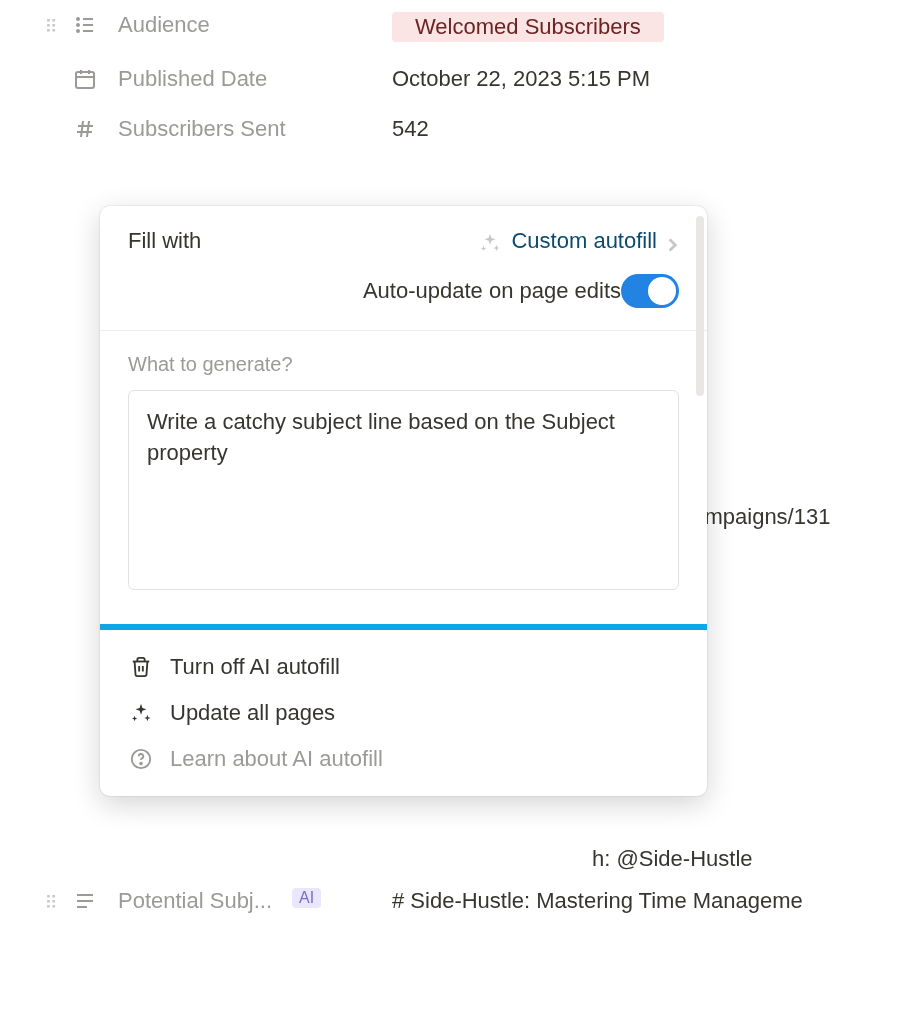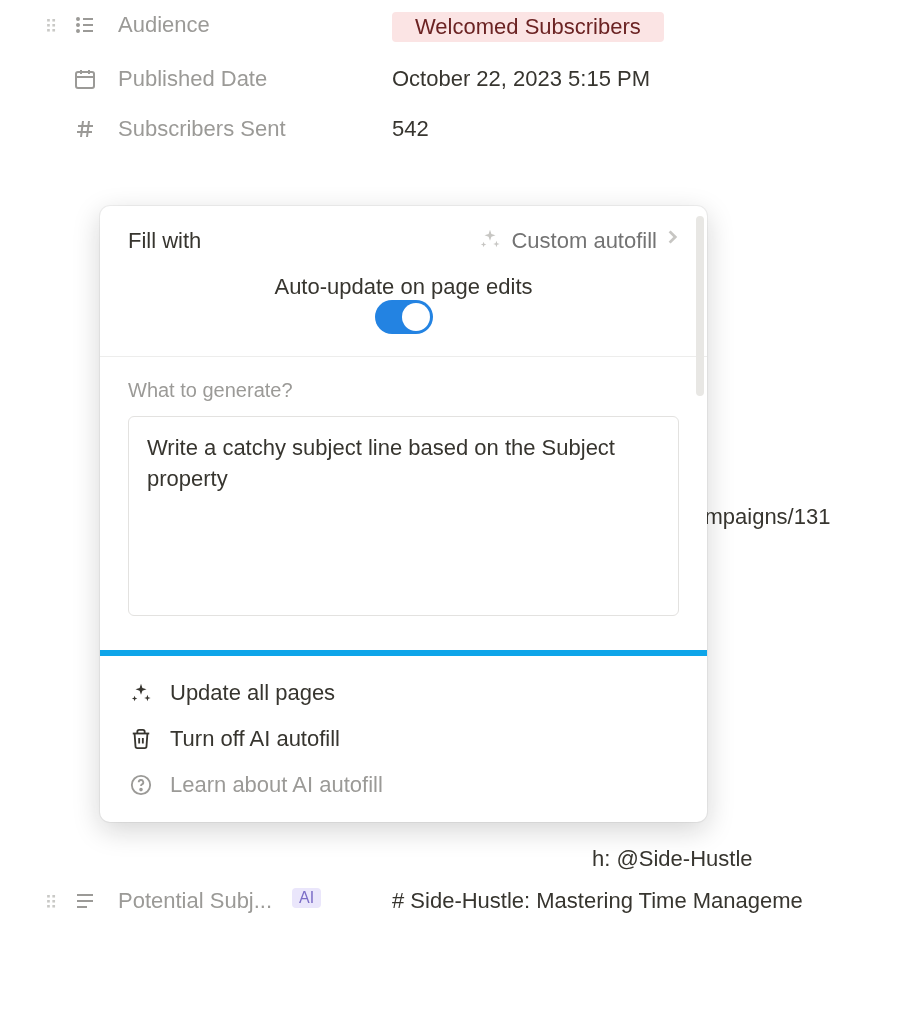--- a/index.html
+++ b/index.html
@@ -98,31 +98,30 @@
       align-items: center;
       justify-content: space-between;
       margin-bottom: 20px;
     }
     .fill-with-label {
       color: #37352f;
       font-size: 22px;
     }
     .custom-autofill {
       display: flex;
-      align-items: flex-start;
+      align-items: flex-end;
       gap: 10px;
-      color: #737373;
+      color: #0c4a6e;
       font-size: 22px;
       cursor: pointer;
     }
     .auto-update-row {
       display: flex;
       align-items: center;
-      justify-content: flex-start;
-      flex-direction: column;
+      justify-content: flex-end;
     }
     .auto-update-label {
       color: #37352f;
       font-size: 22px;
     }
     .toggle {
       width: 58px;
       height: 34px;
       background: #2383e2;
       border-radius: 17px;
@@ -336,36 +335,36 @@
       <div class="toggle"></div>
     </div>
   </div>
   <div class="popover-body">
     <div class="prompt-label">What to generate?</div>
     <textarea class="prompt-textarea" style="">Write a catchy subject line based on the Subject property</textarea>
   </div>
   <div class="popover-footer">
     <div class="menu-item">
       <span class="menu-icon">
-        <svg class="sparkle-svg" viewBox="0 0 24 24" fill="#37352f">
-            <path d="M12 2l1.5 4.5L18 8l-4.5 1.5L12 14l-1.5-4.5L6 8l4.5-1.5L12 2zM5 15l.8 2.2L8 18l-2.2.8L5 21l-.8-2.2L2 18l2.2-.8L5 15zM19 14l.9 2.6 2.6.9-2.6.9L19 21l-.9-2.6-2.6-.9 2.6-.9L19 14z"></path>
-          </svg>
-      </span>
-      <span>Update all pages</span>
-    </div>
-    <div class="menu-item">
-      <span class="menu-icon">
         <svg width="22" height="22" viewBox="0 0 24 24" fill="none" stroke="#37352f" stroke-width="2">
             <polyline points="3 6 5 6 21 6"></polyline>
             <path d="M19 6l-1 14a2 2 0 0 1-2 2H8a2 2 0 0 1-2-2L5 6"></path>
             <path d="M10 11v6M14 11v6"></path>
             <path d="M8 6V4a2 2 0 0 1 2-2h4a2 2 0 0 1 2 2v2"></path>
           </svg>
       </span>
       <span>Turn off AI autofill</span>
+    </div>
+    <div class="menu-item">
+      <span class="menu-icon">
+        <svg class="sparkle-svg" viewBox="0 0 24 24" fill="#37352f">
+            <path d="M12 2l1.5 4.5L18 8l-4.5 1.5L12 14l-1.5-4.5L6 8l4.5-1.5L12 2zM5 15l.8 2.2L8 18l-2.2.8L5 21l-.8-2.2L2 18l2.2-.8L5 15zM19 14l.9 2.6 2.6.9-2.6.9L19 21l-.9-2.6-2.6-.9 2.6-.9L19 14z"></path>
+          </svg>
+      </span>
+      <span>Update all pages</span>
     </div>
     <div class="menu-item muted">
       <span class="menu-icon">
         <svg width="22" height="22" viewBox="0 0 24 24" fill="none" stroke="#9b9a97" stroke-width="2">
             <circle cx="12" cy="12" r="10"></circle>
             <path d="M9.5 9a2.5 2.5 0 1 1 3.5 2.3c-.8.4-1 1-1 1.7"></path>
             <circle cx="12" cy="17" r="1" fill="#9b9a97"></circle>
           </svg>
       </span>
       <span>Learn about AI autofill</span>

